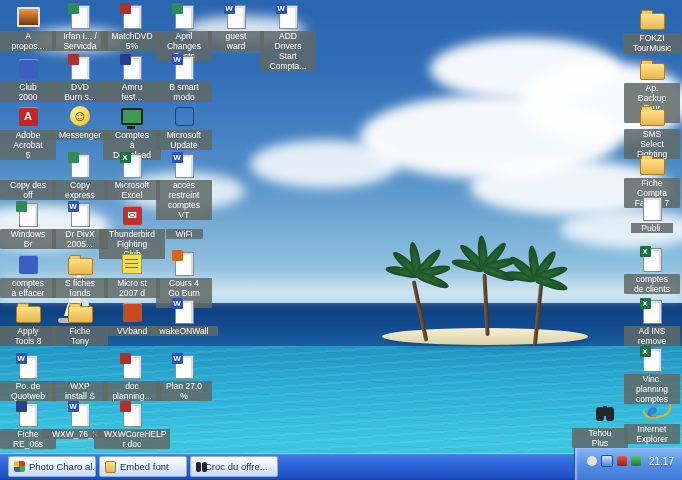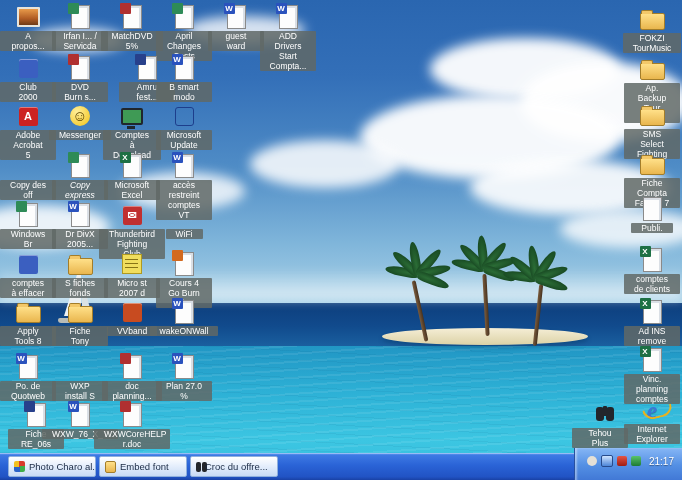--- a/index.html
+++ b/index.html
@@ -212,21 +212,21 @@
         <span class="ilabel">Club 2000</span>
       </div>
       <div class="dicon" style="left: 52px; top: 55px;">
         <span class="ig">
           <span class="page">
             <i class="badge" style="background:#b03030"></i>
           </span>
         </span>
         <span class="ilabel">DVD Burn s...</span>
       </div>
-      <div class="dicon" style="left: 104px; top: 55px; margin-left: 15px;">
+      <div class="dicon" style="left: 104px; top: 55px;">
         <span class="ig">
           <span class="page">
             <i class="badge" style="background:#27408b"></i>
           </span>
         </span>
         <span class="ilabel">Amru fest...</span>
       </div>
       <div class="dicon" style="left: 156px; top: 55px;">
         <span class="ig">
           <span class="page">
@@ -258,21 +258,21 @@
           <span class="winpane"></span>
         </span>
         <span class="ilabel">Microsoft Update</span>
       </div>
       <div class="dicon" style="left: 0px; top: 153px;">
         <span class="ig">
           <span class="blocks"></span>
         </span>
         <span class="ilabel">Copy des off</span>
       </div>
-      <div class="dicon" style="left: 52px; top: 153px; font-style: italic;">
+      <div class="dicon" style="left: 52px; top: 153px;">
         <span class="ig">
           <span class="page">
             <i class="badge" style="background:#2e8b57"></i>
           </span>
         </span>
         <span class="ilabel">Copy express</span>
       </div>
       <div class="dicon" style="left: 104px; top: 153px;">
         <span class="ig">
           <span class="page">
@@ -392,21 +392,21 @@
         <span class="ilabel">doc planning...</span>
       </div>
       <div class="dicon" style="left: 156px; top: 354px;">
         <span class="ig">
           <span class="page">
             <i class="badge" style="background:#2a52bd">W</i>
           </span>
         </span>
         <span class="ilabel">Plan 27.0 %</span>
       </div>
-      <div class="dicon" style="left: 8px; top: 402px;">
+      <div class="dicon" style="left: 0px; top: 402px;">
         <span class="ig">
           <span class="page">
             <i class="badge" style="background:#27408b"></i>
           </span>
         </span>
         <span class="ilabel">Fiche RE_06s</span>
       </div>
       <div class="dicon" style="left: 52px; top: 402px;">
         <span class="ig">
           <span class="page">

